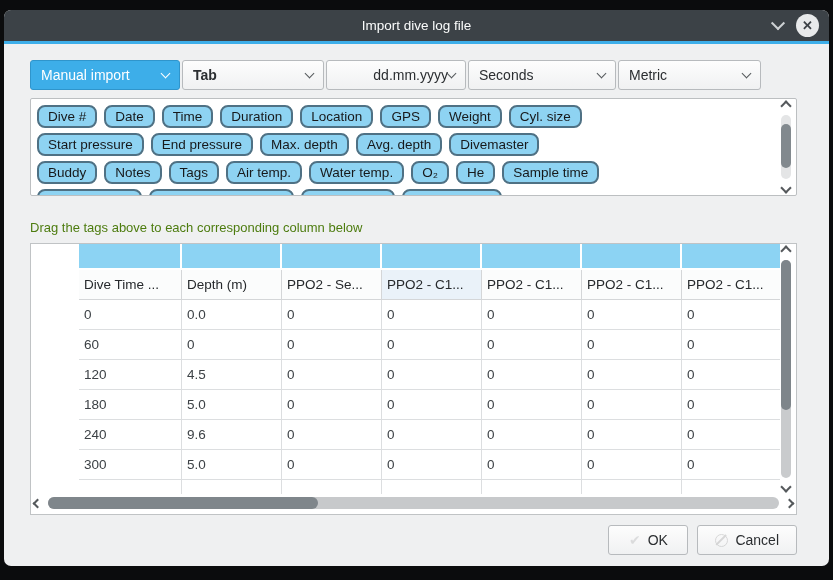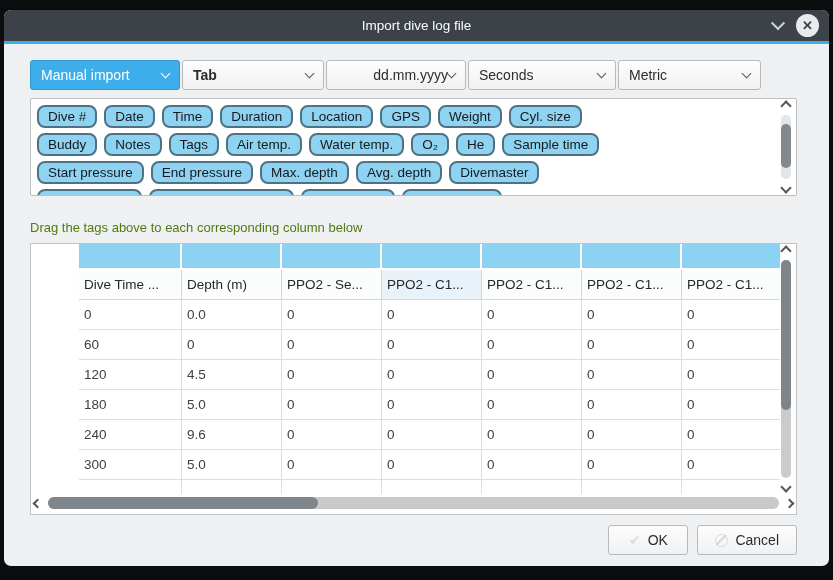--- a/index.html
+++ b/index.html
@@ -109,35 +109,35 @@
               <span class="tag">Dive #</span>
               <span class="tag">Date</span>
               <span class="tag">Time</span>
               <span class="tag">Duration</span>
               <span class="tag">Location</span>
               <span class="tag">GPS</span>
               <span class="tag">Weight</span>
               <span class="tag">Cyl. size</span>
             </div>
             <div class="tag-row">
+              <span class="tag">Start pressure</span>
+              <span class="tag">End pressure</span>
+              <span class="tag">Max. depth</span>
+              <span class="tag">Avg. depth</span>
+              <span class="tag">Divemaster</span>
+            </div>
+            <div class="tag-row">
               <span class="tag">Buddy</span>
               <span class="tag">Notes</span>
               <span class="tag">Tags</span>
               <span class="tag">Air temp.</span>
               <span class="tag">Water temp.</span>
               <span class="tag">O₂</span>
               <span class="tag">He</span>
               <span class="tag">Sample time</span>
-            </div>
-            <div class="tag-row">
-              <span class="tag">Start pressure</span>
-              <span class="tag">End pressure</span>
-              <span class="tag">Max. depth</span>
-              <span class="tag">Avg. depth</span>
-              <span class="tag">Divemaster</span>
             </div>
             <div class="tag-row">
               <span class="tag">Sample depth</span>
               <span class="tag">Sample temperature</span>
               <span class="tag">Sample pO₂</span>
               <span class="tag">Sample CNS</span>
             </div>
           </div>
         <div class="scrollv">
           <span class="chev up"></span>

